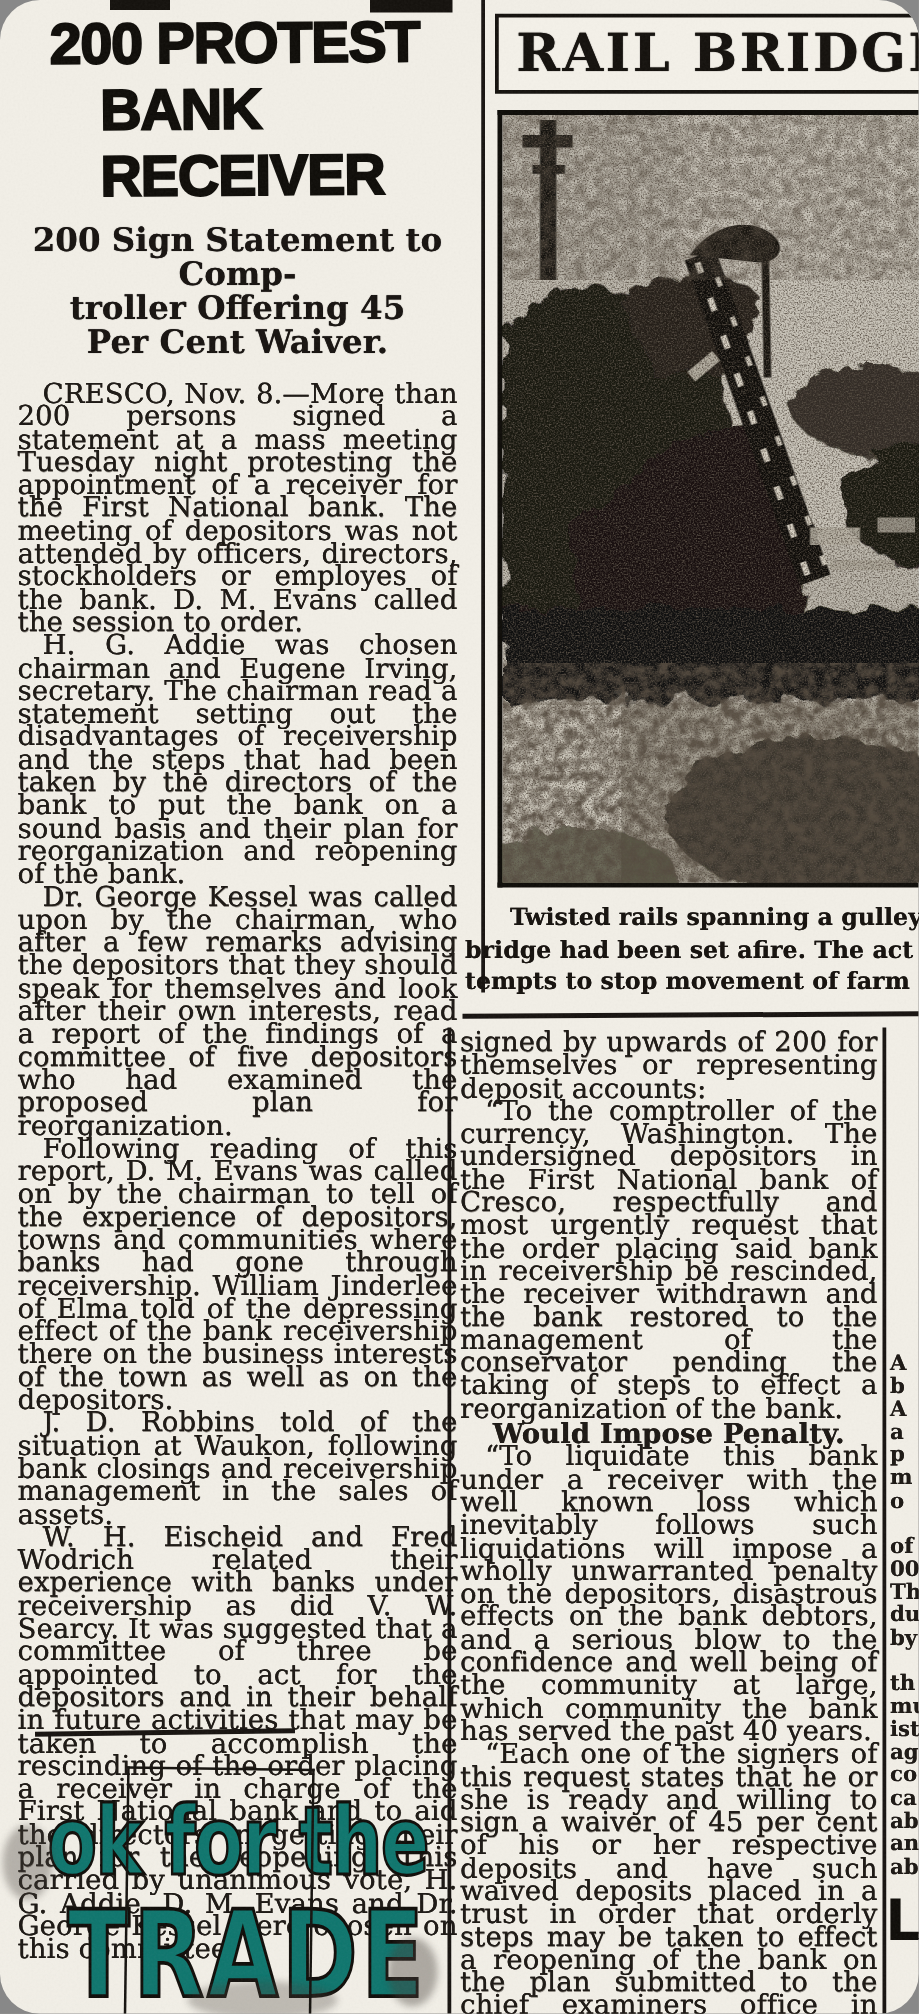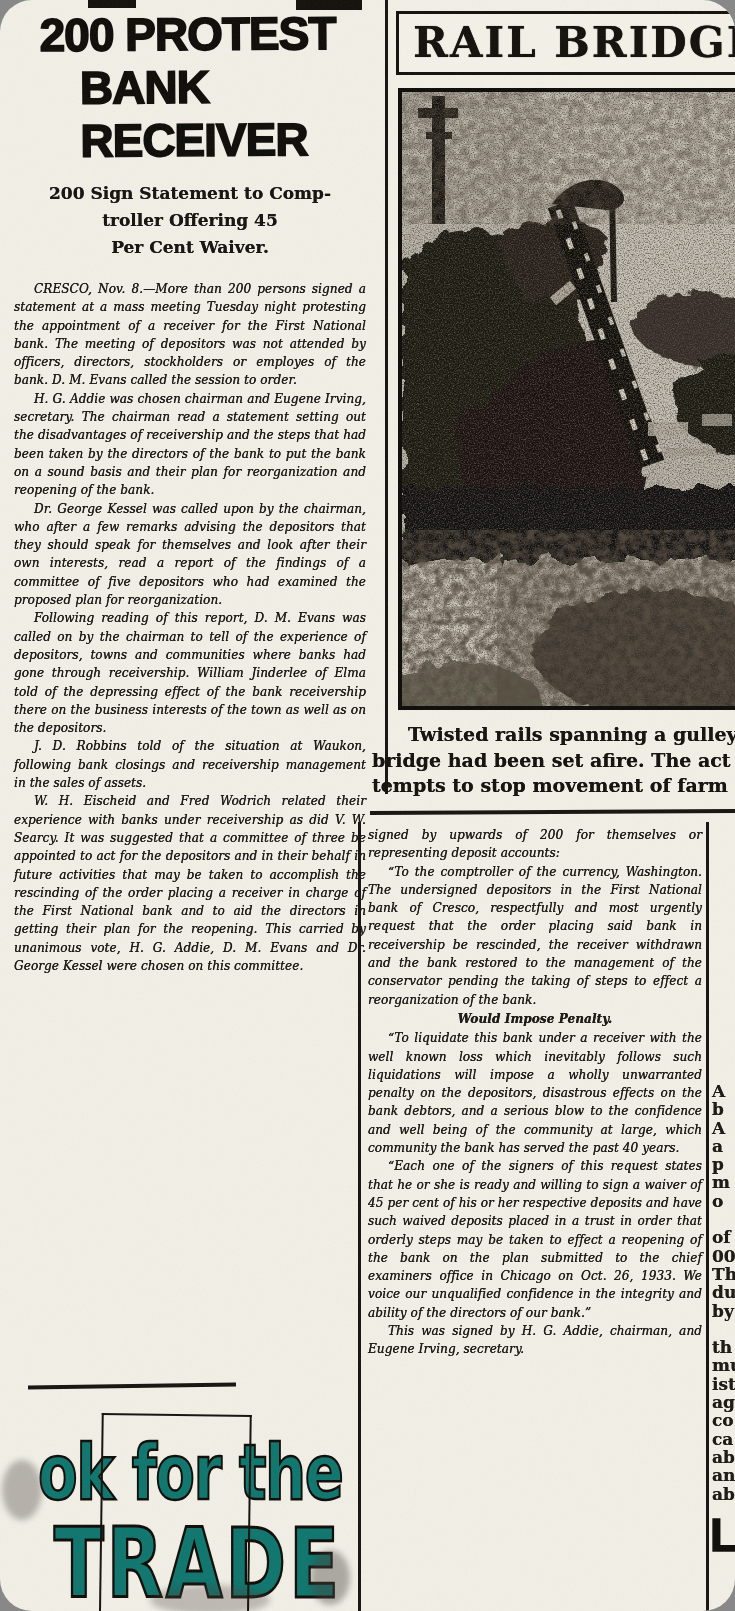--- a/index.html
+++ b/index.html
@@ -3,32 +3,32 @@
 <meta charset="utf-8">
 <style>
   html,body{margin:0;padding:0;background:#888;}
   #page{
     position:relative;width:735px;height:1611px;overflow:hidden;
     background:#f2efe7;
     font-family:"DejaVu Serif", serif;color:#1c1814;border-radius:32px;
   }
   
   .body-text p{margin:0;text-indent:20px;text-align:justify;}
-  .body-text{font-size:12px;line-height:18.3px;letter-spacing:.1px;
-    text-shadow:0 0 .5px rgba(25,18,12,.85),.3px .3px .4px rgba(25,18,12,.45);font-style:italic;}
+  .body-text{font-size:22px;line-height:18.3px;letter-spacing:.1px;
+    text-shadow:0 0 .5px rgba(25,18,12,.85),.3px .3px .4px rgba(25,18,12,.45);}
   .body-text .crosshead{font-weight:bold;text-align:center;text-indent:0;margin:1px 0;}
   
   #left-col{position:absolute;left:14px;top:8px;width:352px;}
   .big-head{font-family:"Liberation Sans",sans-serif;font-weight:700;
     font-size:46px;line-height:53px;color:#0f0d09;letter-spacing:-1px;
     -webkit-text-stroke:1.6px #0f0d09;transform:rotate(-.4deg);
     text-shadow:0 0 1px #0f0d09;}
   .big-head .l2{margin-left:66px;display:block;}
   .big-head .l1{margin-left:26px;display:block;}
-  .deck{margin-top:13px;text-align:center;font-weight:bold;font-size:17px;
+  .deck{margin-top:13px;text-align:center;font-weight:bold;font-size:26px;
     line-height:27px;color:#171310;text-shadow:0 0 .6px rgba(23,19,16,.9);}
   #left-col .body-text{margin-top:19px;}
   
   .vrule,.hrule{position:absolute;background:#171310;}
   
   #photo-head-box{position:absolute;left:396px;top:11px;width:400px;height:48px;
     border:3.5px solid #14110d;padding:6px 0 4px 14px;background:#f4f1e9;}
   #photo-head-box .txt{font-weight:bold;font-size:42px;line-height:46px;
     letter-spacing:2px;color:#14110d;text-shadow:0 0 .8px #14110d;white-space:nowrap;}
   #photo-frame{position:absolute;left:398px;top:88px;width:337px;height:622px;

